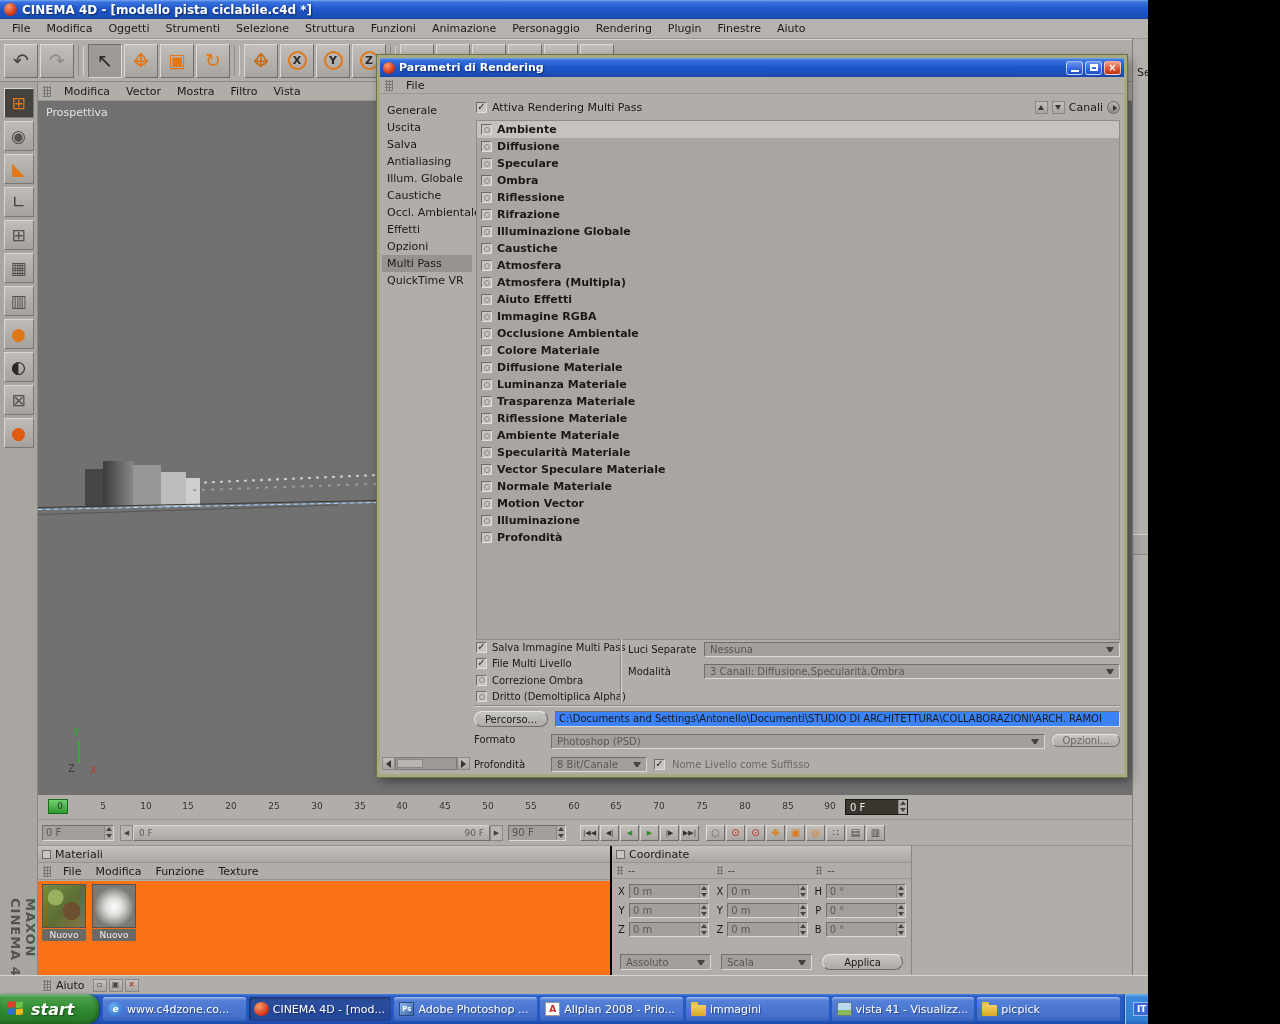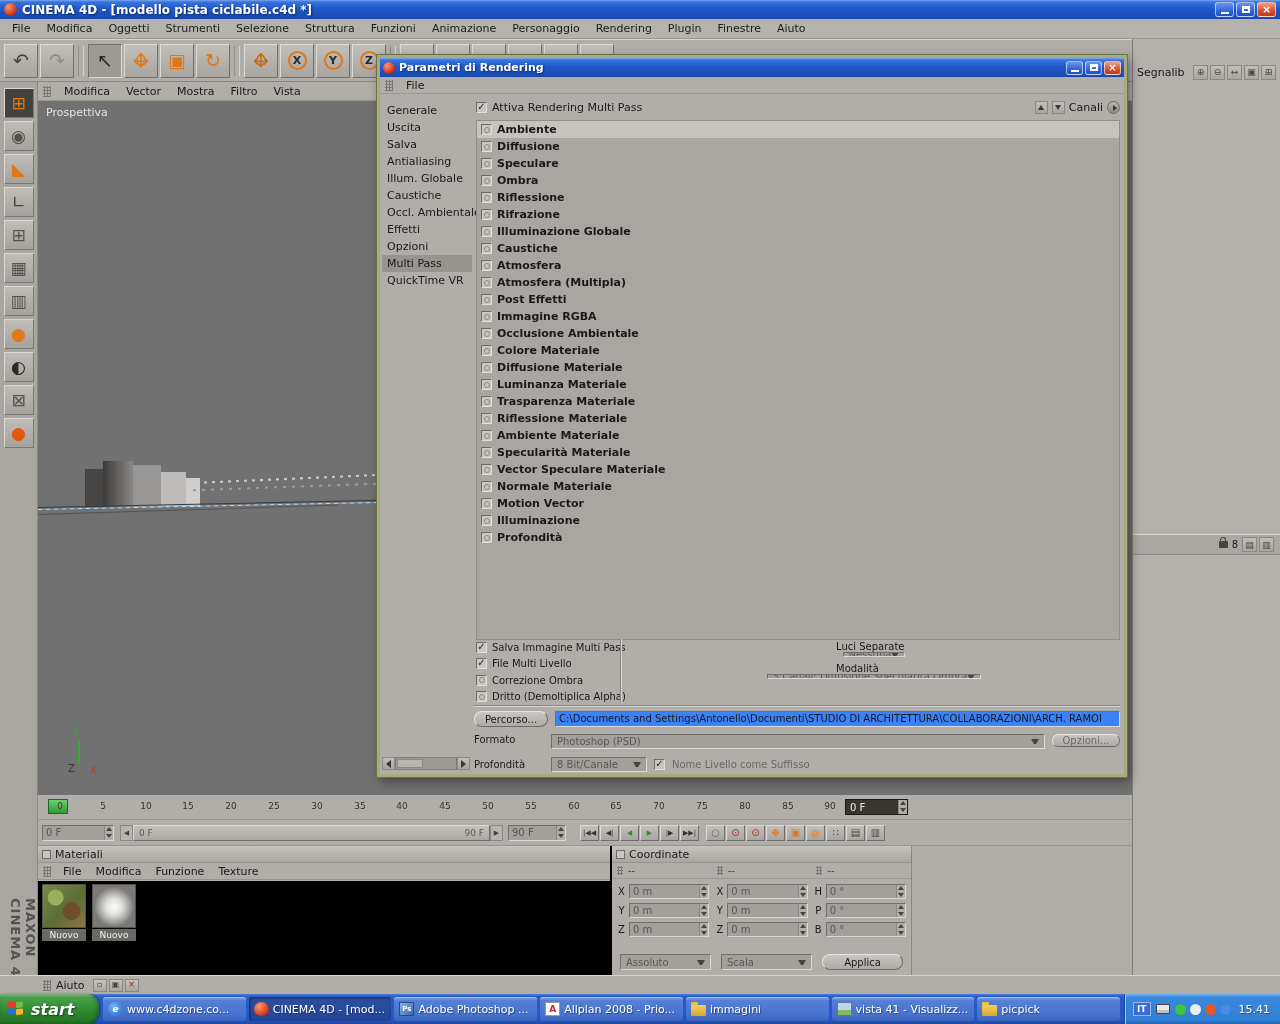--- a/index.html
+++ b/index.html
@@ -1,17 +1,17 @@
 <!DOCTYPE html>
 <html><head>
 <meta charset="utf-8">
 <style>
 *{margin:0;padding:0;box-sizing:border-box;font-family:"DejaVu Sans","Liberation Sans",sans-serif;}
 html,body{width:1280px;height:1024px;background:#000;}
-.screen{position:relative;width:1280px;height:1024px;overflow:hidden;background:#b1aeaa;font-size:11px;color:#1a1918;}
+.screen{position:relative;width:1148px;height:1024px;overflow:hidden;background:#b1aeaa;font-size:11px;color:#1a1918;}
 
 
 .titlebar{position:absolute;left:0;top:0;width:1280px;height:19px;display:flex;align-items:center;gap:5px;padding:0 4px;background:linear-gradient(180deg,#7aa8f0 0%,#3a74e0 10%,#2058cc 45%,#1a4cb4 92%,#1644a0 100%);}
 .app-icon{width:13px;height:13px;border-radius:50%;background:radial-gradient(circle at 35% 30%,#ff9a6a,#d03418 65%,#7a1a08);flex:none;}
 .title-text{color:#fff;font-weight:bold;font-size:12px;text-shadow:1px 1px 2px rgba(0,0,0,.5);white-space:nowrap;}
 .winbtns{margin-left:auto;display:flex;gap:2px;}
 .wbtn{width:19px;height:15px;border-radius:3px;border:1px solid rgba(255,255,255,.6);display:flex;align-items:center;justify-content:center;color:#fff;font-size:11px;font-weight:bold;line-height:1;}
 .wbtn.min,.wbtn.max{background:linear-gradient(180deg,#6a96ec,#2a5ed4 70%,#1e4ec0);}
 .wbtn.close{background:linear-gradient(180deg,#f0a088,#d85030 60%,#c03818);}
 .wbtn.min i{display:block;width:8px;height:2px;background:#fff;margin-top:7px;}
@@ -97,21 +97,21 @@
 
 
 .panel{position:absolute;top:846px;height:129px;background:#b1aeaa;}
 .materials{left:38px;width:574px;border-right:2px solid #000000;}
 .coords{left:612px;width:300px;border-right:1px solid #8a8884;}
 .filler{position:absolute;left:912px;top:846px;width:220px;height:129px;background:#b1aeaa;}
 .phead{height:17px;background:linear-gradient(180deg,#c6c3bf,#aaa7a3);border-bottom:1px solid #98958f;display:flex;align-items:center;gap:4px;padding:0 4px;font-size:11px;}
 .picon{width:9px;height:9px;border:1px solid #6e6c68;background:#c8c5c1;flex:none;}
 .pmenu{height:17px;display:flex;align-items:center;border-bottom:1px solid #98958f;background:#b1aeaa;}
 .pmenu .mitem{padding:1px 7px;}
-.mat-area{position:absolute;left:0;top:35px;right:0;bottom:0;background:#000000;display:flex;gap:4px;padding:3px 4px;align-items:flex-start;}
+.mat-area{position:absolute;left:0;top:35px;right:0;bottom:0;background:#f97316;display:flex;gap:4px;padding:3px 4px;align-items:flex-start;}
 .mat{width:46px;}
 .mat-thumb{width:44px;height:44px;border:1px solid #55534f;}
 .thumb0{background:radial-gradient(circle at 30% 30%,#9ab060 0 18%,transparent 20%),radial-gradient(circle at 68% 62%,#6c4f2e 0 22%,transparent 24%),linear-gradient(135deg,#7a8a46,#5c6e34 55%,#8a7446);}
 .thumb1{background:radial-gradient(circle 20px at 50% 52%,#fcfcfc 0%,#e0e0de 40%,#a8a6a2 75%,#7b7975 100%);background-color:#7b7975;}
 .mat-name{width:44px;text-align:center;font-size:9px;color:#f0efec;background:#6b6966;margin-top:1px;padding:1px 0;}
 .csub{height:16px;display:flex;border-bottom:1px solid #9a9894;align-items:center;}
 .csub-item{flex:1;display:flex;align-items:center;font-size:10px;color:#46443f;}
 .cgrid{position:absolute;left:0;top:33px;right:0;display:grid;grid-template-columns:1fr 1fr 1fr;grid-auto-rows:19px;padding:3px 5px 0 5px;column-gap:6px;}
 .ccell{display:flex;align-items:center;gap:3px;}
 .caxis{width:9px;font-size:10px;text-align:center;flex:none;}
@@ -158,21 +158,21 @@
 .chan-lab{font-size:11px;}
 .round-btn{width:13px;height:13px;border-radius:50%;background:linear-gradient(180deg,#b8b5b1,#8f8c88);border:1px solid #6e6c68;position:relative;}
 .round-btn::after{content:"";position:absolute;left:4.5px;top:3px;border-left:4px solid #35332f;border-top:3px solid transparent;border-bottom:3px solid transparent;}
 .dlist{position:absolute;left:96px;top:62px;width:644px;height:520px;background:#a9a6a2;border:1px solid #918e8a;overflow:hidden;}
 .chan{height:17px;display:flex;align-items:center;gap:5px;padding-left:4px;}
 .chan.sel{background:#c6c3bf;}
 .clabel{font-size:11px;font-weight:bold;}
 .dopts{position:absolute;left:96px;top:581px;width:146px;}
 .opt{height:16.5px;display:flex;gap:5px;align-items:center;font-size:10px;white-space:nowrap;}
 .vgroove{position:absolute;left:240px;top:581px;height:64px;width:2px;border-left:1px solid #8a8884;border-right:1px solid #d6d4d0;}
-.luci-row,.mod-row{position:absolute;left:248px;right:4px;height:16px;display:flex;align-items:center;flex-direction:column;}
+.luci-row,.mod-row{position:absolute;left:248px;right:4px;height:16px;display:flex;align-items:center;}
 .luci-row{top:583px;}
 .mod-row{top:605px;}
 .dlabel{font-size:10px;white-space:nowrap;}
 .dlabel.dim{color:#6b6966;}
 .lab-w{width:76px;flex:none;}
 .drop.wide{flex:1;}
 .hgroove{position:absolute;left:94px;top:647px;right:4px;height:2px;border-top:1px solid #8a8884;border-bottom:1px solid #d6d4d0;}
 .path-row{position:absolute;left:94px;top:653px;right:4px;height:16px;display:flex;gap:7px;}
 .path-row .btn{width:74px;flex:none;}
 .path-field{flex:1;background:#3b82f6;border:1px solid;border-color:#716f6b #dbd9d5 #dbd9d5 #716f6b;font-size:10px;padding:1px 3px;white-space:nowrap;overflow:hidden;line-height:12px;}
@@ -767,21 +767,21 @@
         <div class="chan">
           <span class="cbox"></span>
           <span class="clabel">Atmosfera</span>
         </div>
         <div class="chan">
           <span class="cbox"></span>
           <span class="clabel">Atmosfera (Multipla)</span>
         </div>
         <div class="chan">
           <span class="cbox"></span>
-          <span class="clabel">Post Effetti</span>
+          <span class="clabel">Aiuto Effetti</span>
         </div>
         <div class="chan">
           <span class="cbox"></span>
           <span class="clabel">Immagine RGBA</span>
         </div>
         <div class="chan">
           <span class="cbox"></span>
           <span class="clabel">Occlusione Ambientale</span>
         </div>
         <div class="chan">

